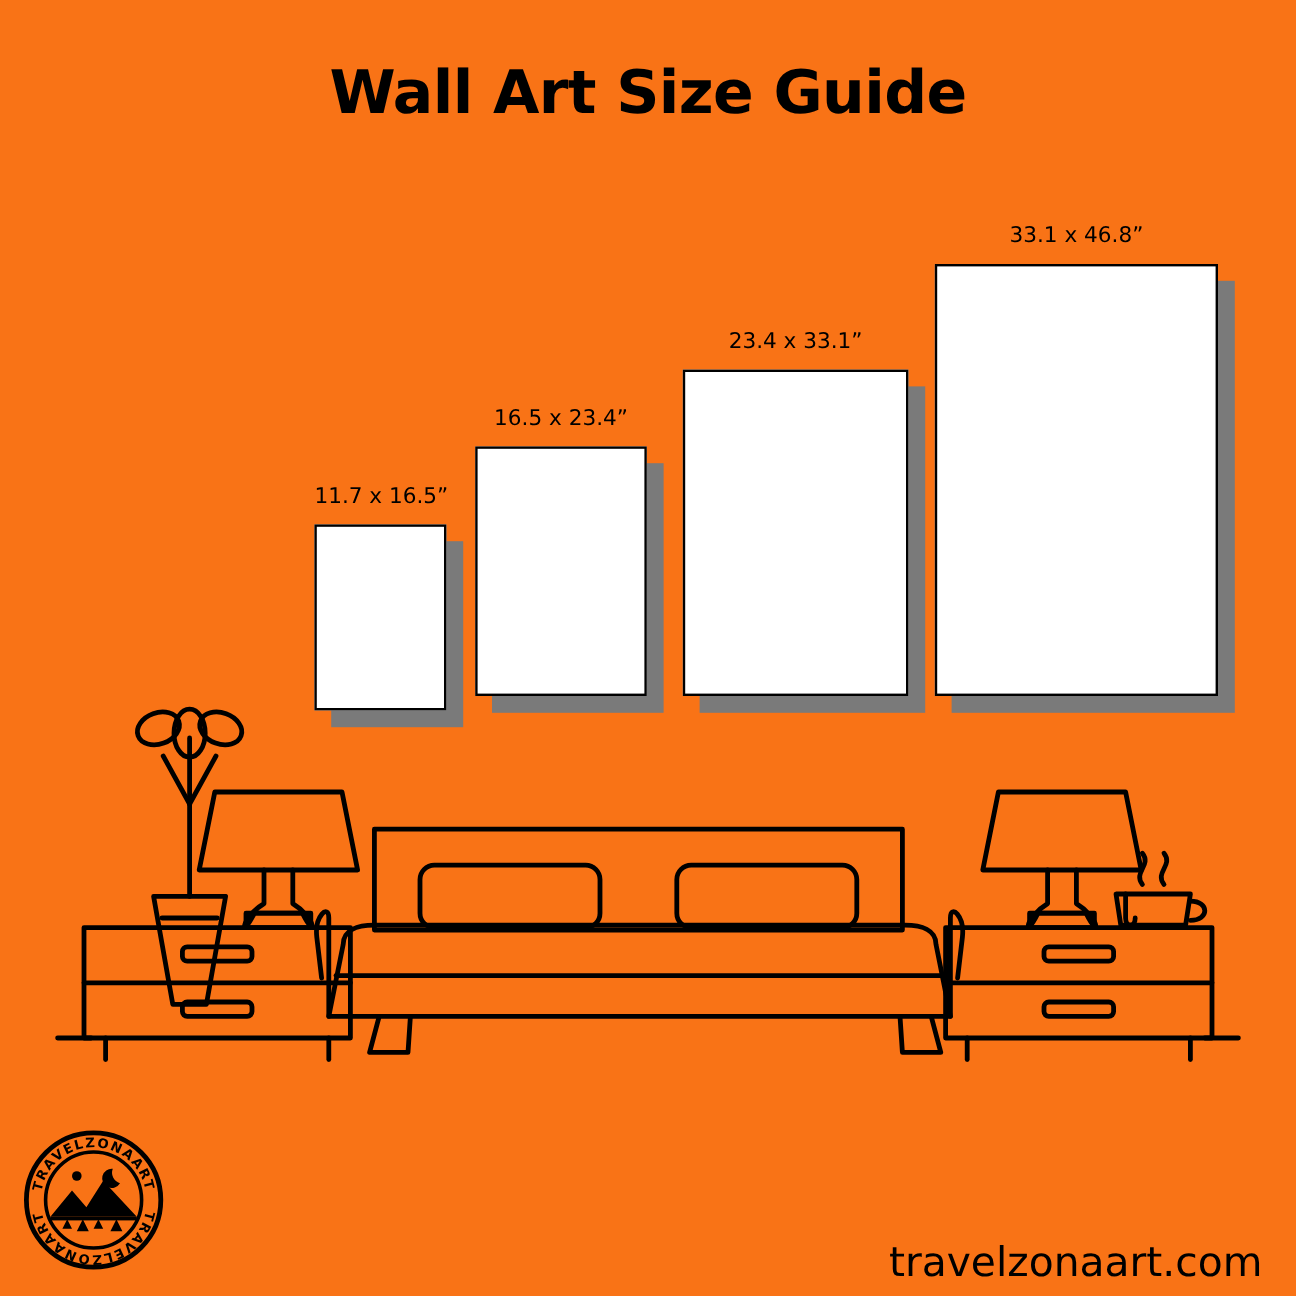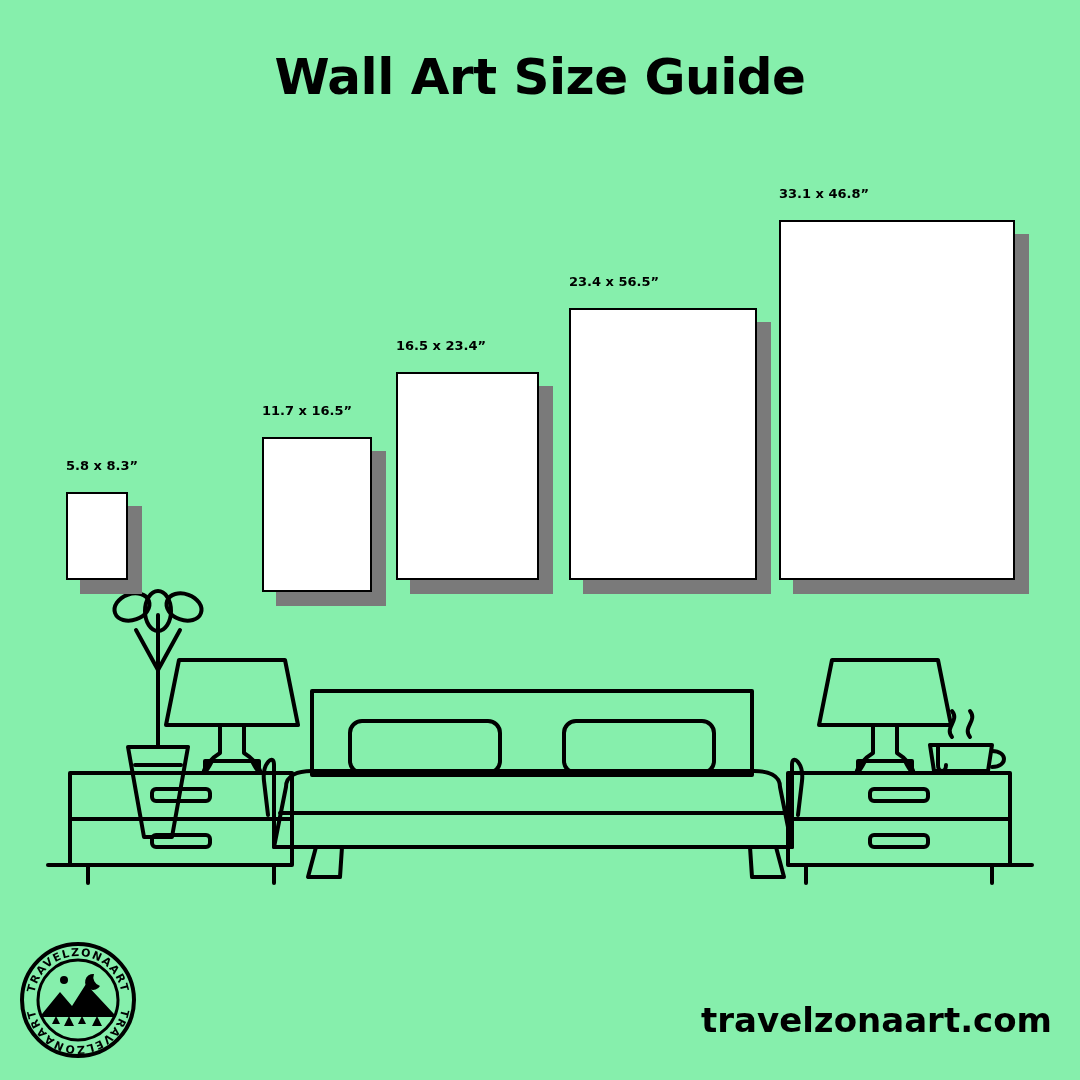--- a/index.html
+++ b/index.html
@@ -11,21 +11,21 @@
     width: 1080px;
     height: 1080px;
     position: relative;
     font-family: "DejaVu Sans", sans-serif;
     overflow: hidden;
   }
 
   .page {
     position: absolute;
     inset: 0;
-    background: #86efac;
+    background: #f97316;
   }
 
   
   .title {
     position: absolute;
     top: 48px;
     left: 0;
     width: 1080px;
     text-align: center;
     font-size: 50px;
@@ -43,23 +43,23 @@
     height: 420px;
   }
   .frame-item {
     position: absolute;
     bottom: 0;
   }
   .frame-caption {
     position: absolute;
     left: 0;
     width: 100%;
-    text-align: left;
-    font-size: 13px;
-    font-weight: 700;
+    text-align: center;
+    font-size: 18px;
+    font-weight: 400;
     color: #000000;
     white-space: nowrap;
   }
   .frame-box {
     position: absolute;
     left: 0;
     background: #ffffff;
     border: 2.5px solid #000000;
     box-sizing: border-box;
     z-index: 2;
@@ -92,54 +92,48 @@
   .logo {
     position: absolute;
     left: 18px;
     top: 940px;
     width: 120px;
     height: 120px;
   }
   .site {
     position: absolute;
     right: 28px;
-    top: 1000px;
+    top: 1032px;
     font-size: 34px;
-    font-weight: 700;
+    font-weight: 400;
     color: #000000;
   }
 </style>
 </head>
 <body>
 
 <div class="page">
 
   <div class="title">Wall Art Size Guide</div>
 
   <div class="frames">
-      <div class="frame-item" style="left: 66px; width: 62px; height: 122px; top: 288px;">
-        <div class="frame-caption" style="top: 0px;">5.8 x 8.3”</div>
-        <div class="frame-shadow" style="left: 14px; top: 48px; width: 62px; height: 88px;"></div>
-        <div class="frame-box" style="top: 34px; width: 62px; height: 88px;"></div>
-        <div class="frame-label" style="font-size: 22px; top: 63.7px;">A5</div>
-      </div>
       <div class="frame-item" style="left: 262px; width: 110px; height: 189px; top: 233px;">
         <div class="frame-caption" style="top: 0px;">11.7 x 16.5”</div>
         <div class="frame-shadow" style="left: 14px; top: 48px; width: 110px; height: 155px;"></div>
         <div class="frame-box" style="top: 34px; width: 110px; height: 155px;"></div>
         <div class="frame-label" style="font-size: 26px; top: 94.6px;">A3</div>
       </div>
-      <div class="frame-item" style="left: 396px; width: 143px; height: 242px; top: 168px; padding-left: 42px;">
+      <div class="frame-item" style="left: 396px; width: 143px; height: 242px; top: 168px;">
         <div class="frame-caption" style="top: 0px;">16.5 x 23.4”</div>
         <div class="frame-shadow" style="left: 14px; top: 48px; width: 143px; height: 208px;"></div>
         <div class="frame-box" style="top: 34px; width: 143px; height: 208px;"></div>
         <div class="frame-label" style="font-size: 28px; top: 119.8px;">A2</div>
       </div>
       <div class="frame-item" style="left: 569px; width: 188px; height: 306px; top: 104px;">
-        <div class="frame-caption" style="top: 0px;">23.4 x 56.5”</div>
+        <div class="frame-caption" style="top: 0px;">23.4 x 33.1”</div>
         <div class="frame-shadow" style="left: 14px; top: 48px; width: 188px; height: 272px;"></div>
         <div class="frame-box" style="top: 34px; width: 188px; height: 272px;"></div>
         <div class="frame-label" style="font-size: 30px; top: 150.5px;">A1</div>
       </div>
       <div class="frame-item" style="left: 779px; width: 236px; height: 394px; top: 16px;">
         <div class="frame-caption" style="top: 0px;">33.1 x 46.8”</div>
         <div class="frame-shadow" style="left: 14px; top: 48px; width: 236px; height: 360px;"></div>
         <div class="frame-box" style="top: 34px; width: 236px; height: 360px;"></div>
         <div class="frame-label" style="font-size: 32px; top: 193.2px;">A0</div>
       </div>

